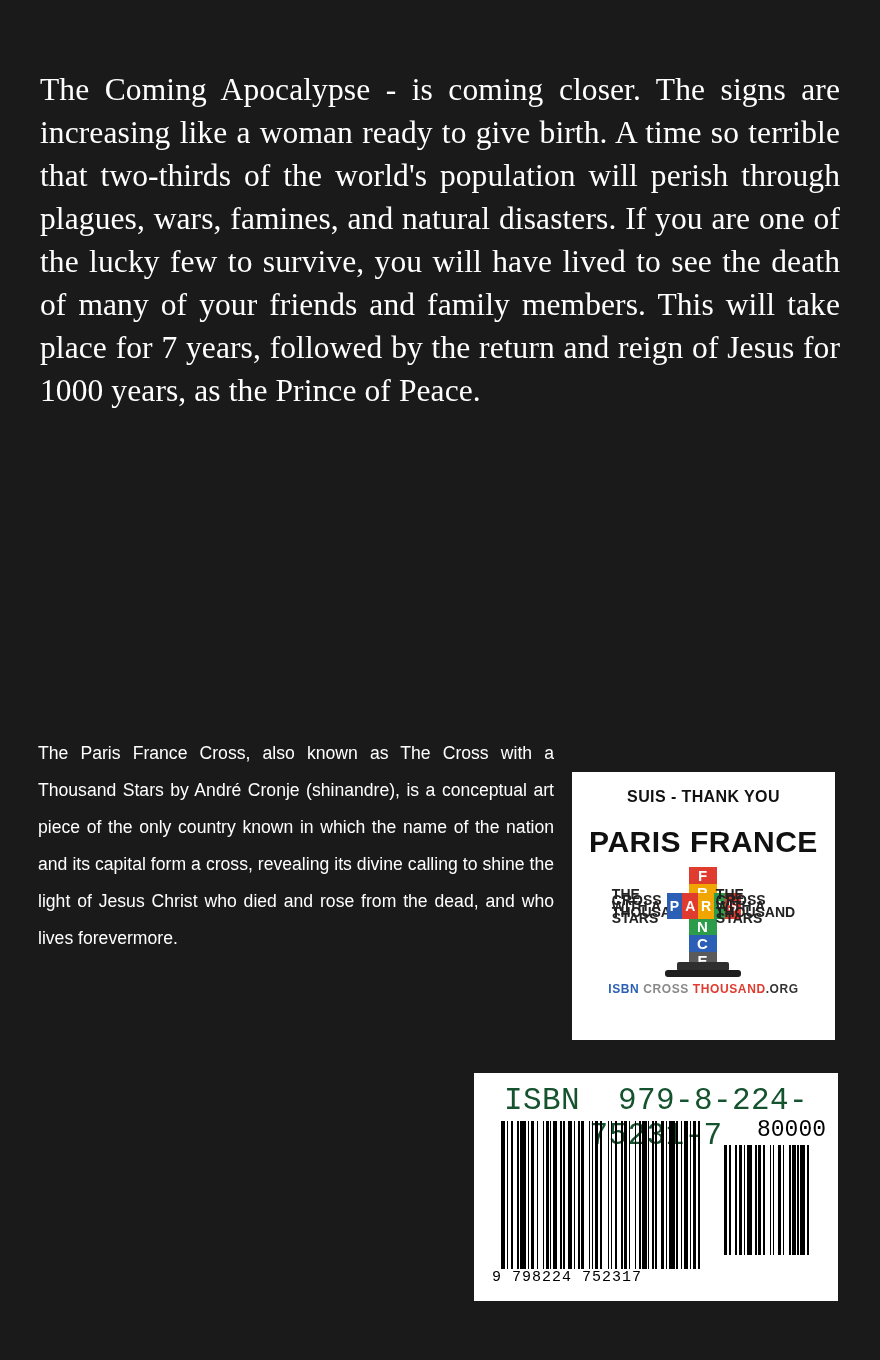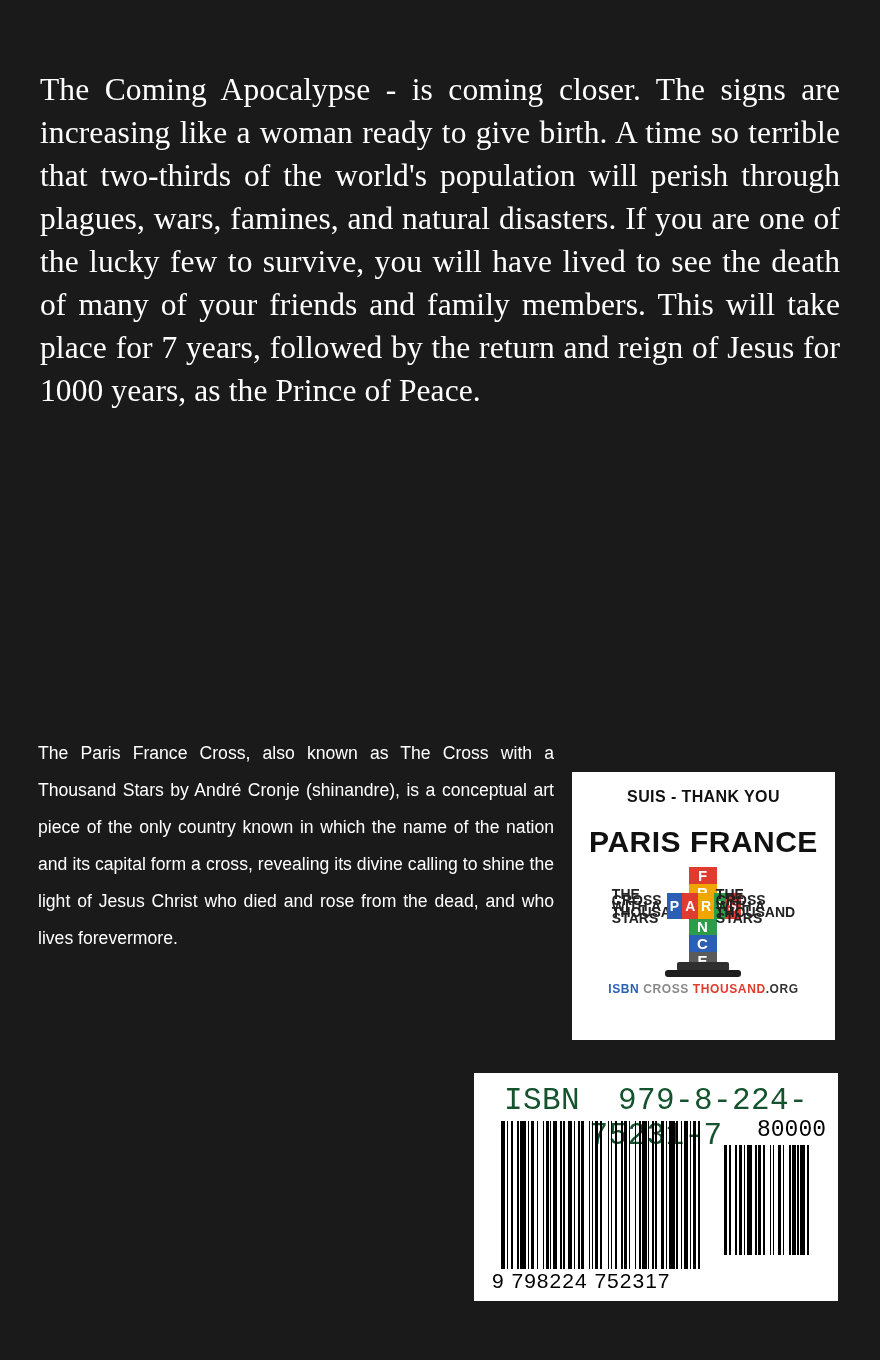--- a/index.html
+++ b/index.html
@@ -233,22 +233,22 @@
   }
   .bar {
     background: #000000;
     height: 100%;
   }
   .barcode-digits {
     position: absolute;
     left: 18px;
     top: 196px;
     width: 220px;
-    font-family: Liberation Sans, sans-serif;
-    font-size: 21px;
+    font-family: Liberation Mono, monospace;
+    font-size: 15px;
     color: #000000;
     letter-spacing: 1px;
   }
 </style>
 </head>
 <body>
 
 <div class="page">
 
   <div class="blurb">The Coming Apocalypse - is coming closer. The signs are increasing like a woman ready to give birth. A time so terrible that two-thirds of the world's population will perish through plagues, wars, famines, and natural disasters. If you are one of the lucky few to survive, you will have lived to see the death of many of your friends and family members. This will take place for 7 years, followed by the return and reign of Jesus for 1000 years, as the Prince of Peace.</div>

